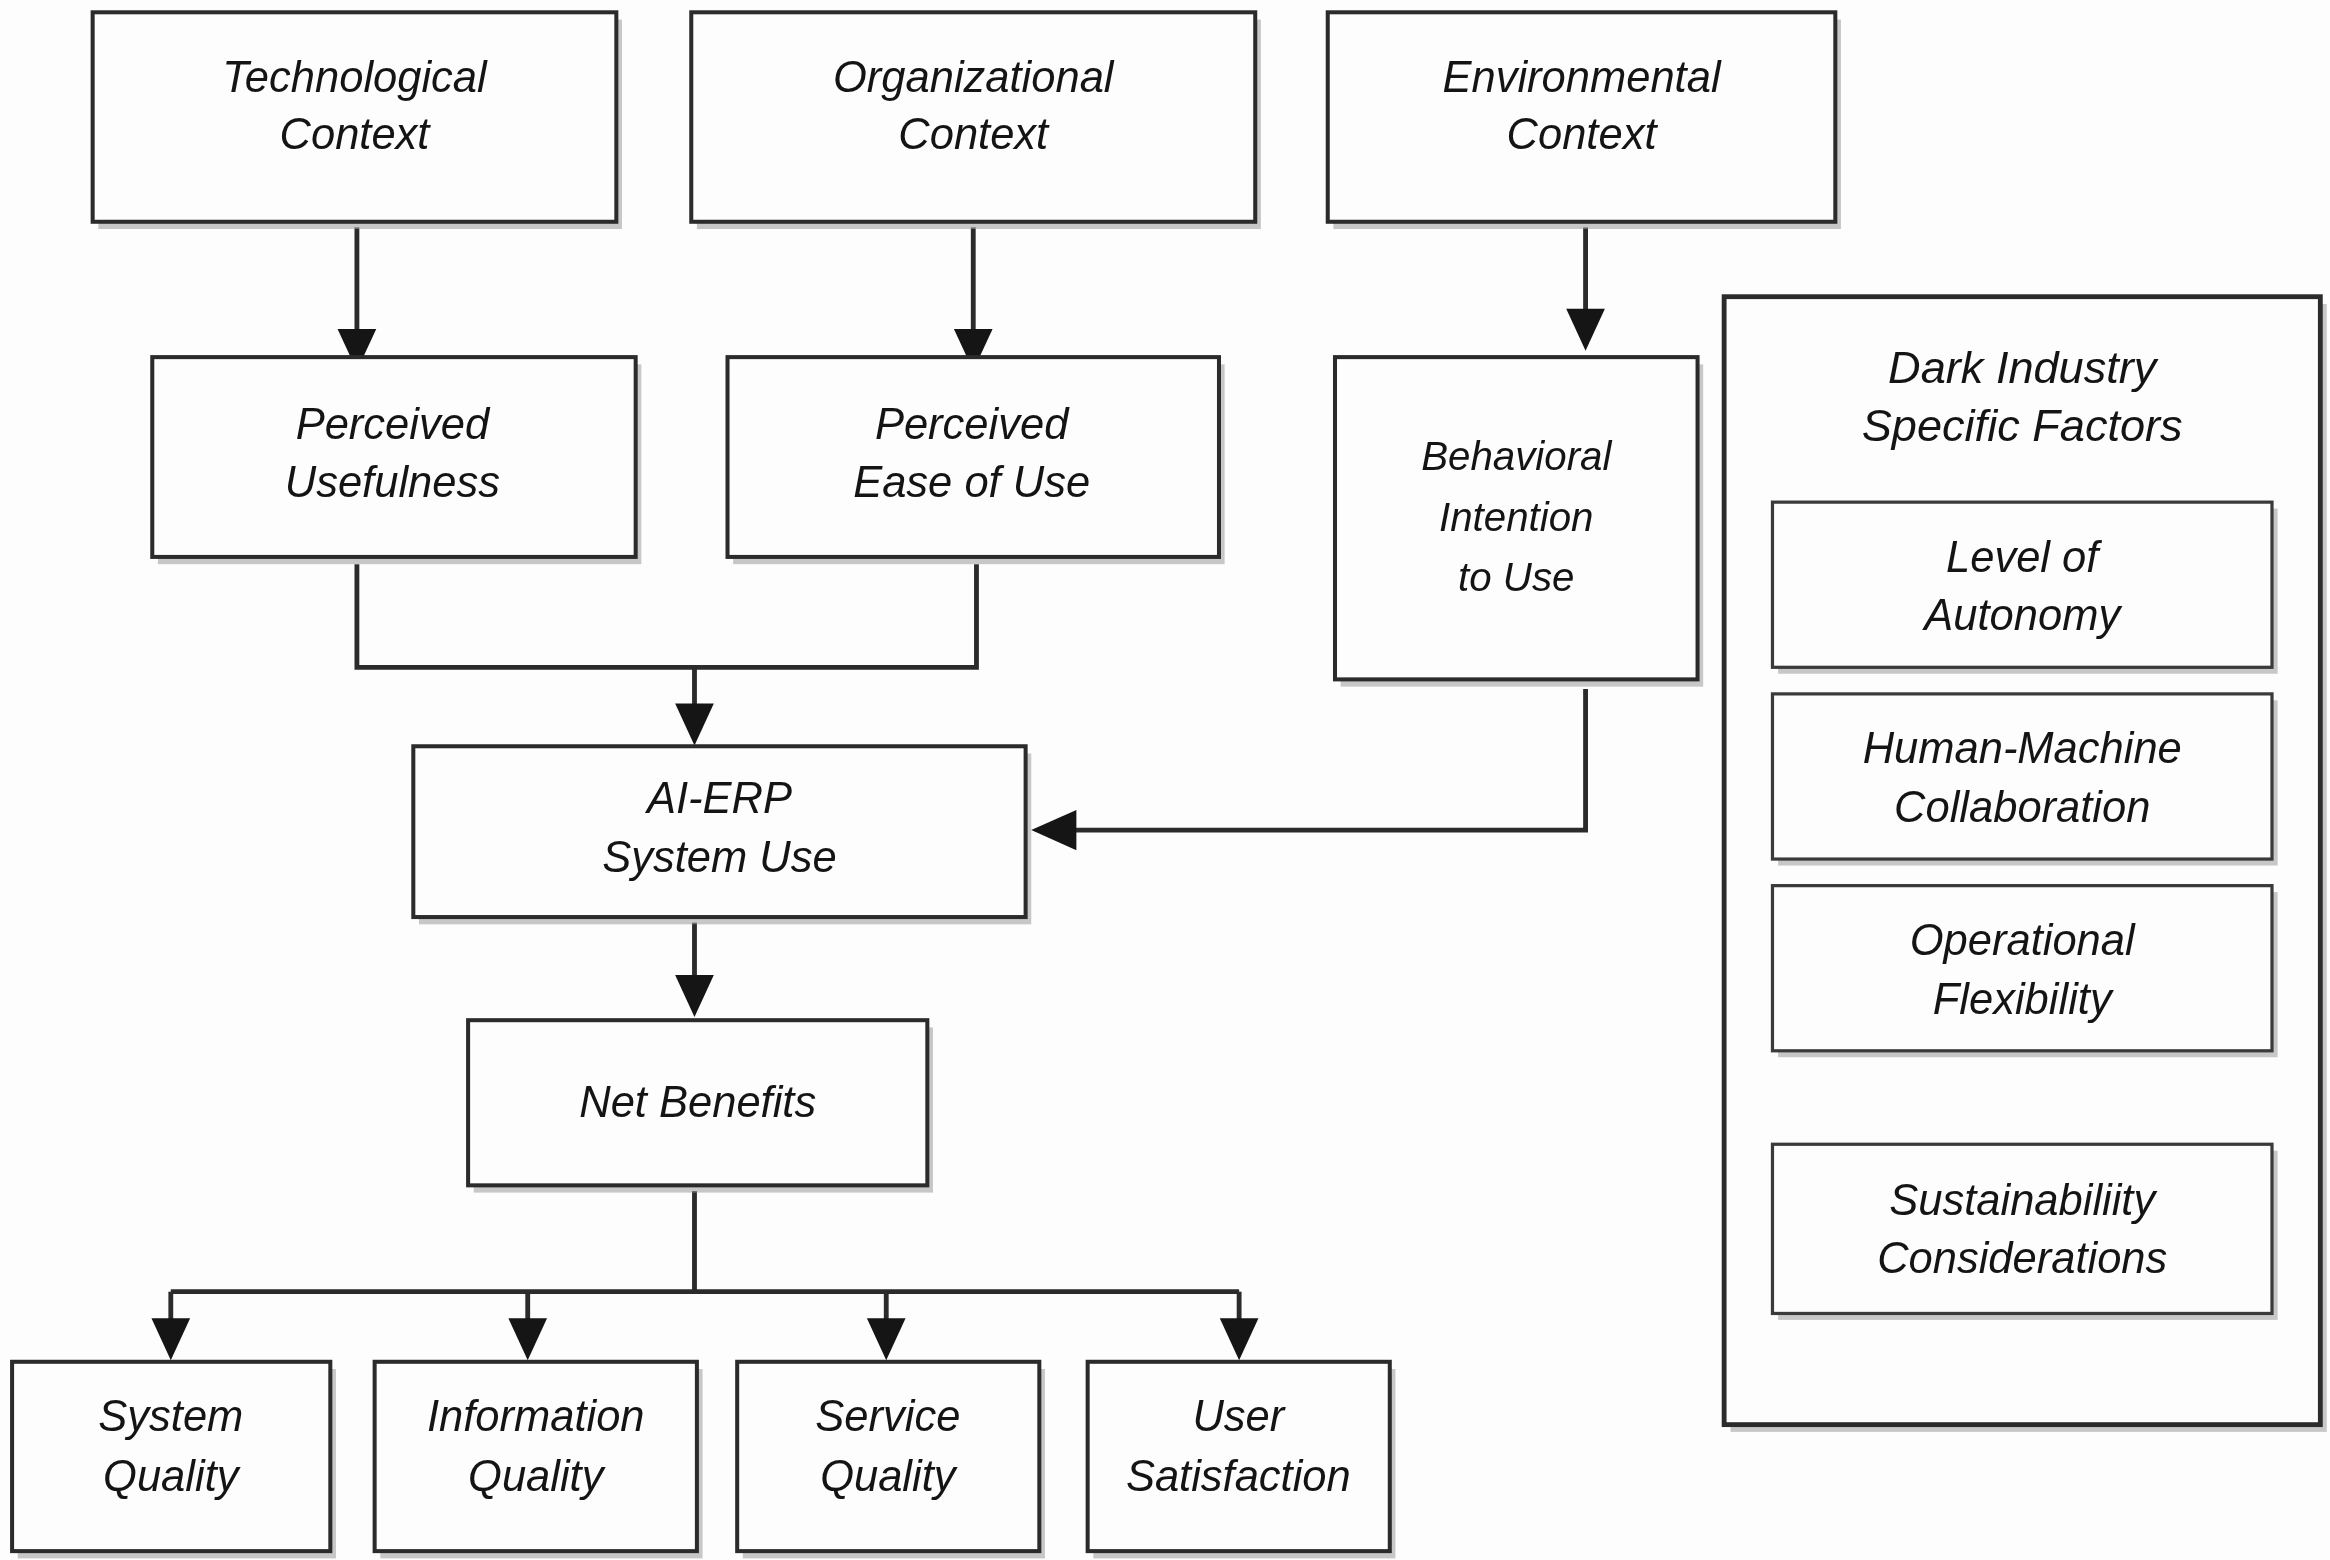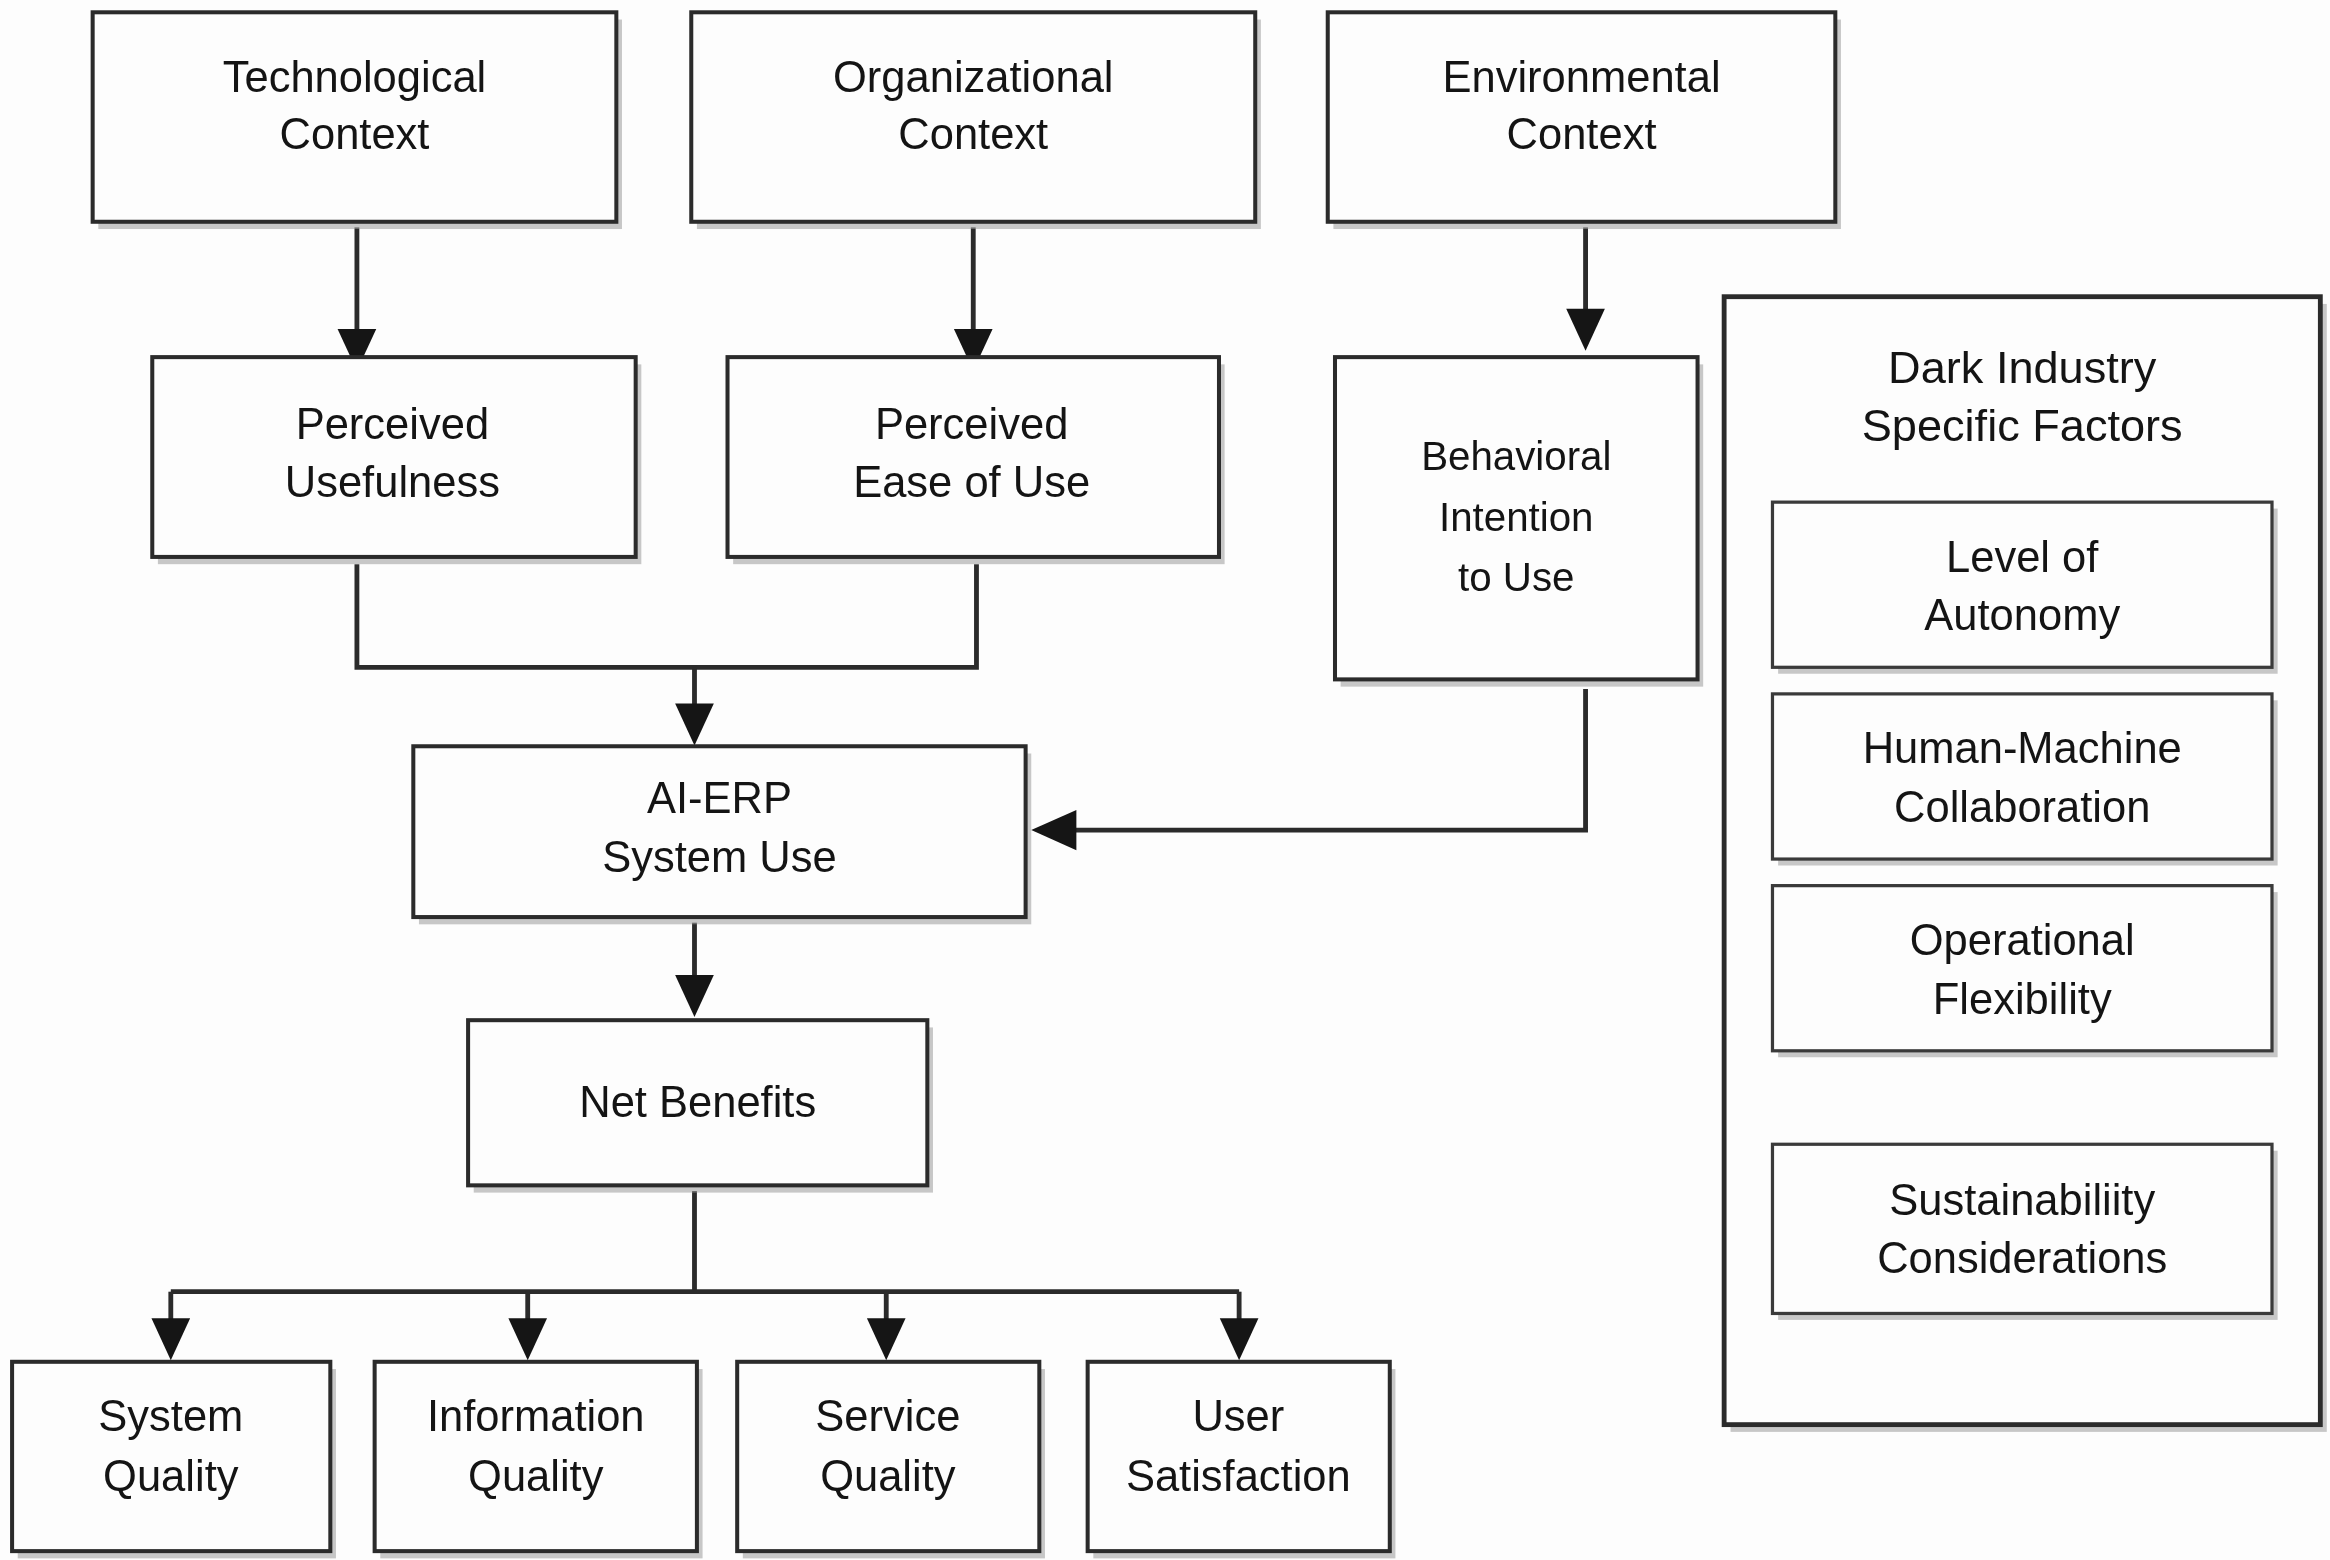--- a/index.html
+++ b/index.html
@@ -11,20 +11,21 @@
     width: 2330px;
     height: 1561px;
     font-family: "Liberation Sans", sans-serif;
     overflow: hidden;
   }
   #diagram-root {
     position: relative;
     width: 2330px;
     height: 1561px;
     background: #fdfdfd;
+    font-style: italic;
   }
   svg.diagram-canvas {
     position: absolute;
     left: 0;
     top: 0;
     width: 2330px;
     height: 1561px;
   }
   .node-box {
     fill: #fdfdfd;

